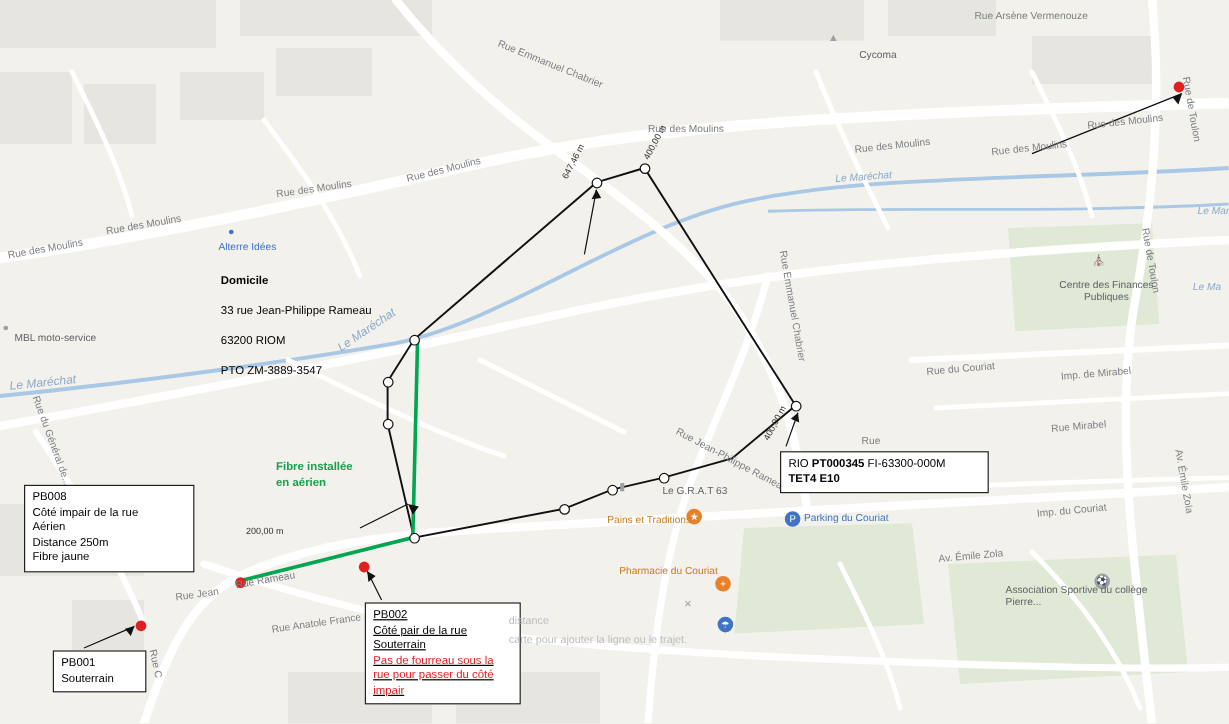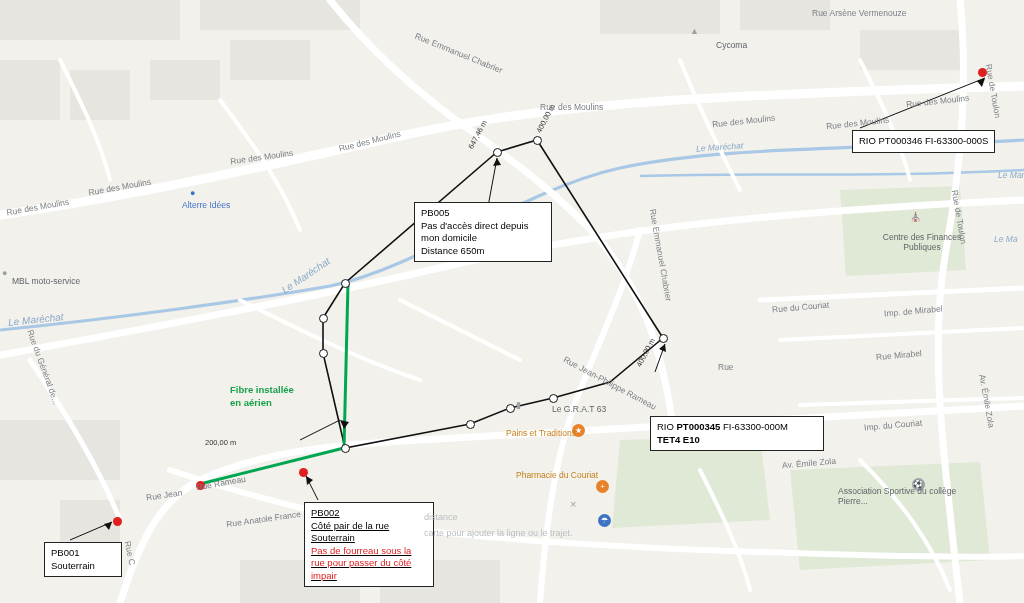--- a/index.html
+++ b/index.html
@@ -192,42 +192,46 @@
   <div class="poi orange" style="left:516px;top:470px;">Pharmacie du Couriat</div>
 
   <div class="roundicon" style="left:654px;top:426px;background:#3f74c4;">P</div>
   <div class="poi blue" style="left:670px;top:426px;text-align:center;">Parking du Couriat</div>
 
   <div class="roundicon" style="left:598px;top:514px;background:#3f74c4;">☂</div>
 
   <div class="roundicon" style="left:912px;top:478px;background:#9aa0a6;">⚽</div>
   <div class="poi" style="left:838px;top:486px;white-space:normal;width:120px;line-height:10px;"><span>Association Sportive du collège Pierre...</span></div>
 
+  <div class="plain" style="left:184px;top:216px;">
+    <div style="font-weight:bold;">Domicile</div>
+    <div>33 rue Jean-Philippe Rameau</div>
+    <div>63200 RIOM</div>
+    <div>PTO ZM-3889-3547</div>
+  </div>
 
   <div class="greentext" style="left:230px;top:384px;">
     <div>Fibre installée</div>
     <div>en aérien</div>
   </div>
 
-  <div class="callout" style="left:414px;top:202px;width:124px;">
-    <div>PB005</div>
-    <div>Pas d'accès direct depuis</div>
-    <div>mon domicile</div>
-    <div>Distance 650m</div>
-  </div>
-
-  <div class="callout" style="left:852px;top:130px;">
-    <span>RIO PT000346 FI-63300-000S</span>
-  </div>
-
-  <div class="callout" style="left:650px;top:376px;width:160px;margin-top:40px;">
+
+
+  <div class="callout" style="left:650px;top:376px;width:160px;">
     <div><span>RIO </span><b>PT000345</b><span> FI-63300-000M</span></div>
     <div><b>TET4 E10</b></div>
   </div>
 
+  <div class="callout" style="left:20px;top:404px;width:128px;">
+    <div>PB008</div>
+    <div>Côté impair de la rue</div>
+    <div>Aérien</div>
+    <div>Distance 250m</div>
+    <div>Fibre jaune</div>
+  </div>
 
   <div class="callout" style="left:304px;top:502px;width:116px;text-decoration:underline;">
     <div>PB002</div>
     <div>Côté pair de la rue</div>
     <div>Souterrain</div>
     <div class="red">Pas de fourreau sous la</div>
     <div class="red">rue pour passer du côté</div>
     <div class="red">impair</div>
   </div>
 

